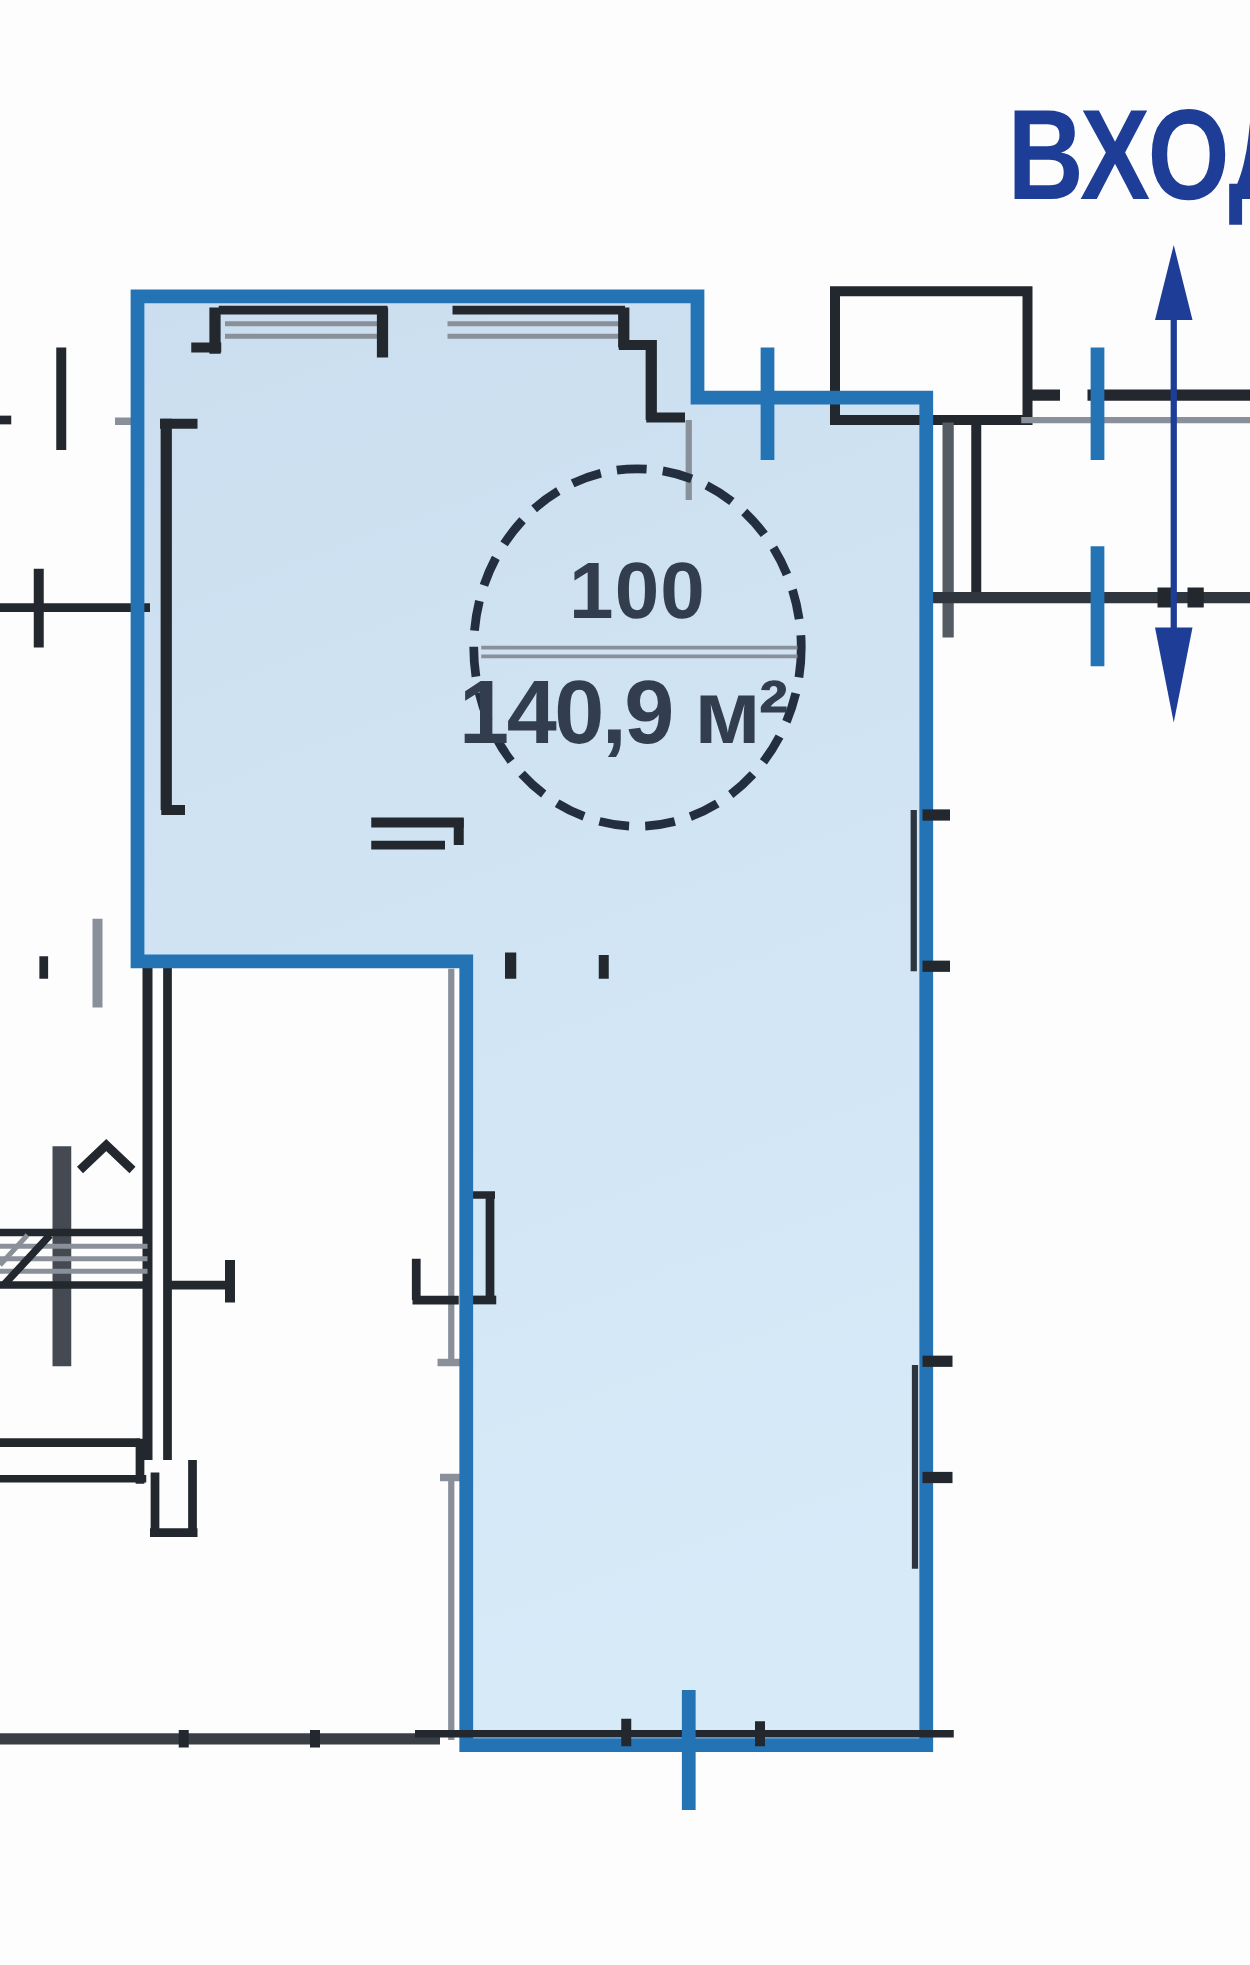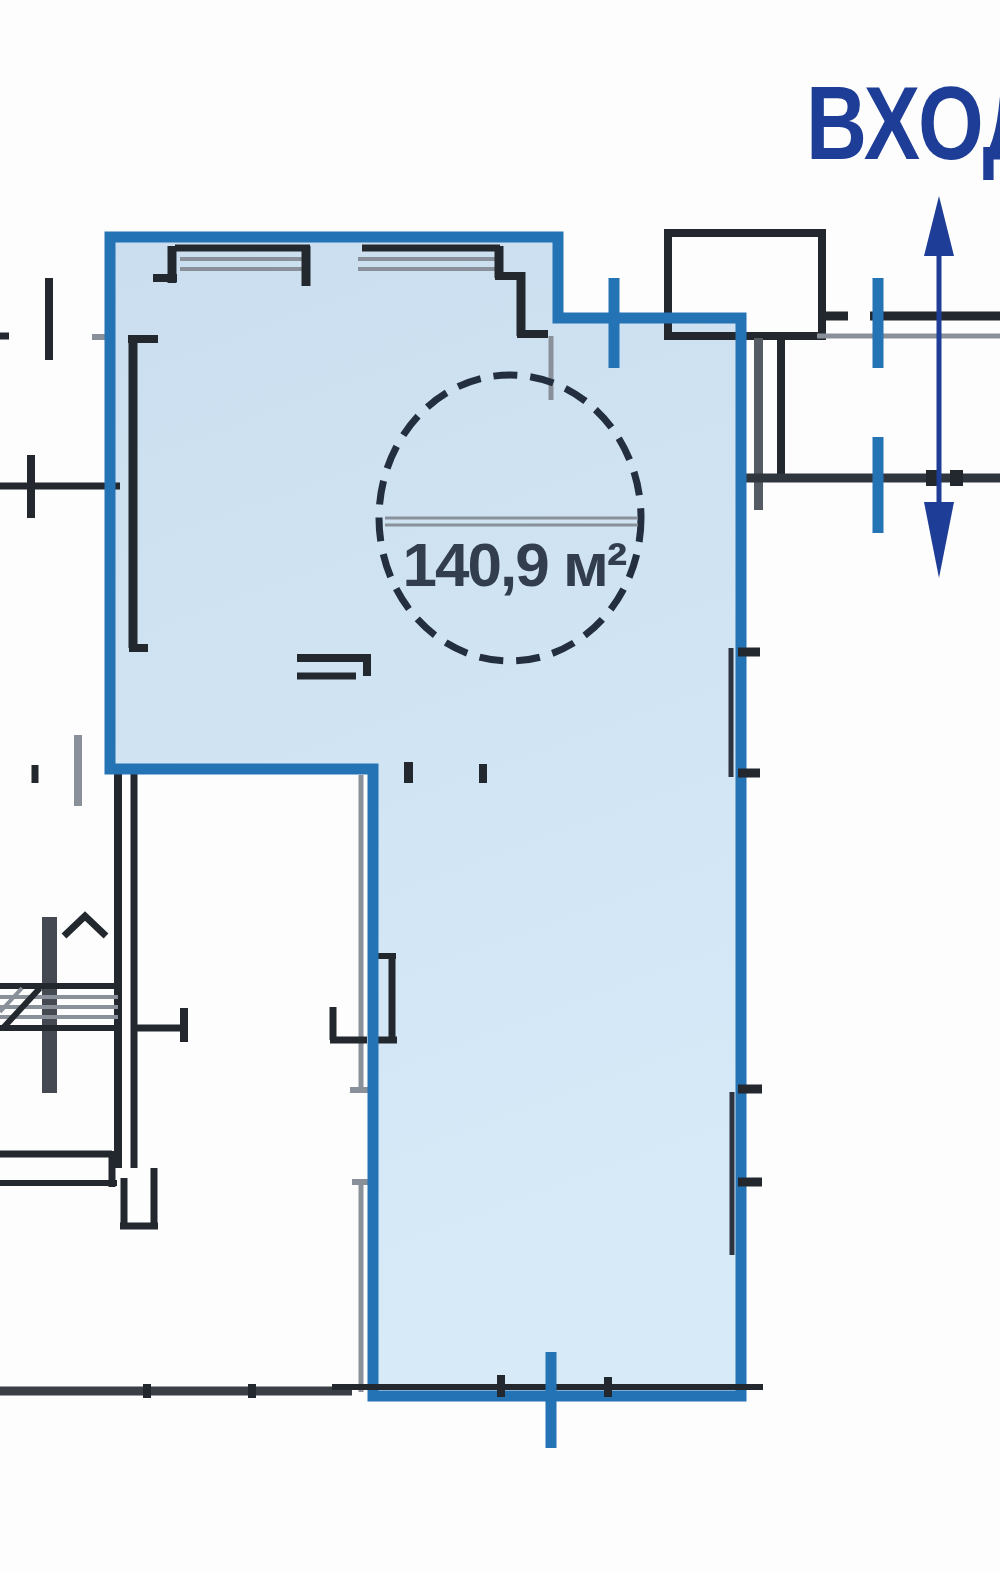--- a/index.html
+++ b/index.html
@@ -10,22 +10,22 @@
   #plan-svg{position:absolute;left:0;top:0;}
   .ln{fill:none;stroke:var(--wall);stroke-width:7;}
   .gy{stroke:var(--gray-line);}
   .bl{stroke:var(--highlight-border);}
   .nv{stroke:var(--annotation-navy);}
   .w3{stroke-width:3}.w4{stroke-width:4}.w5{stroke-width:5}.w6{stroke-width:6}
   .w8{stroke-width:8}.w9{stroke-width:9}.w11{stroke-width:11}
   .txt{position:absolute;color:var(--label-text);line-height:1;white-space:nowrap;}
   #unit-number{left:380px;top:440px;width:260px;text-align:center;
     font-size:64px;font-weight:700;letter-spacing:1px;}
-  #unit-area-label{left:364px;top:534px;width:300px;text-align:center;
-    font-size:62px;font-weight:700;letter-spacing:-2px;}
+  #unit-area-label{left:348px;top:534px;width:300px;text-align:center;
+    font-size:72px;font-weight:700;letter-spacing:-2px;}
   #entrance-label{left:806px;top:72px;font-size:103px;font-weight:700;
     color:var(--annotation-navy);transform:scaleX(0.82);transform-origin:left top;}
 </style>
 </head>
 <body>
 
 <div id="canvas">
   <svg id="plan-svg" width="1000" height="1572" viewBox="0 0 1000 1572">
     <defs>
       <linearGradient id="gfill" x1="0" y1="0" x2="0.2" y2="1">
@@ -168,15 +168,16 @@
       <polygon points="939,578 924,502 954,502" fill="var(--annotation-navy)"></polygon>
     </g>
 
     <g>
       <ellipse cx="510" cy="518" rx="131" ry="143" fill="none" stroke="#232f3f" stroke-width="7" stroke-dasharray="24 13"></ellipse>
       <line x1="385" y1="518" x2="638" y2="518" class="ln gy w3"></line>
       <line x1="385" y1="525" x2="638" y2="525" class="ln gy w3"></line>
     </g>
   </svg>
 
+  <div id="unit-number" class="txt">100</div>
   <div id="unit-area-label" class="txt">140,9 м²</div>
   <div id="entrance-label" class="txt">ВХОД</div>
 </div>
 
 </body></html>

